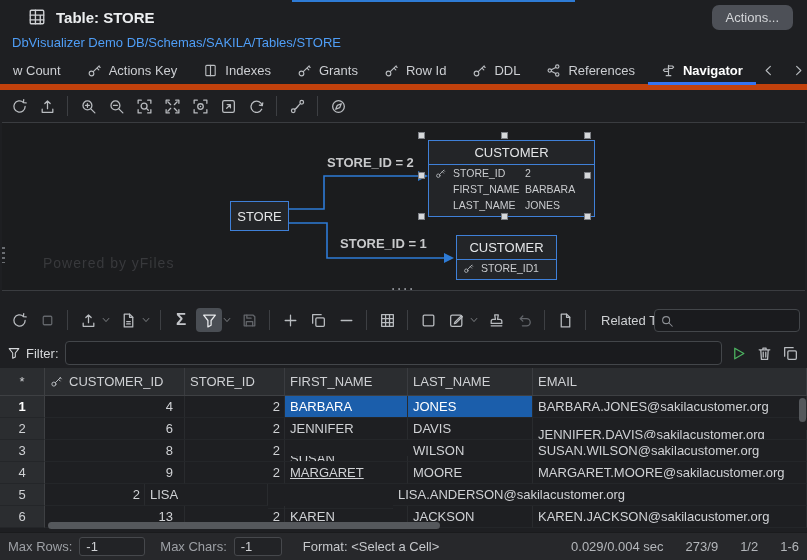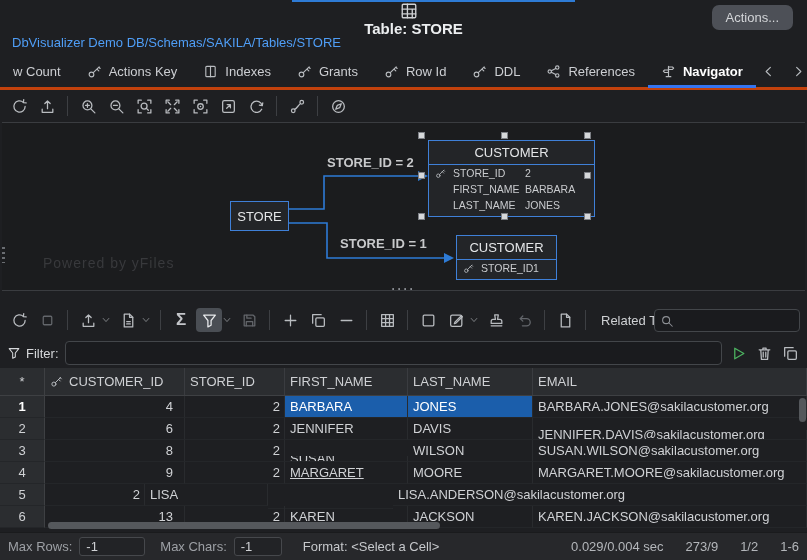--- a/index.html
+++ b/index.html
@@ -10,28 +10,28 @@
     position:relative; overflow:hidden;
   }
   .icn { width:17px; height:17px; stroke:currentColor; fill:none; stroke-width:1.2; stroke-linecap:round; stroke-linejoin:round; display:block; }
   .icn-sm { width:14px; height:14px; }
 
   
   #topstrip { position:absolute; top:0; left:292px; width:283px; height:2px; background:#2e7bd6; }
 
   
   #header { position:absolute; top:2px; left:0; width:807px; height:54px; }
-  #title-row { display:flex; align-items:center; height:30px; padding-left:20px;flex-direction:column; }
+  #title-row { display:flex; align-items:center; height:30px; padding-left:28px; }
   #title-row .ticon { color:#cfd1d4; margin-right:10px; }
   #page-title { font-size:15px; font-weight:bold; color:#eceef0; }
   #actions-btn { position:absolute; top:3px; right:14px; height:25px; padding:0 14px; background:#4d5057; border:none; border-radius:7px; color:#d3d5d8; font-size:13px; font-family:inherit; }
   #breadcrumb { padding-left:12px; margin-top:3px; color:#4f9ef7; font-size:13px; }
 
   
-  #tabbar { position:absolute; top:56px; left:0; width:807px; height:34px; display:flex; align-items:stretch; border-bottom:3px solid #c2410c; }
+  #tabbar { position:absolute; top:56px; left:0; width:807px; height:34px; display:flex; align-items:stretch; border-bottom:6px solid #c2410c; }
   .tab { display:flex; align-items:center; gap:7px; padding:0 13px; color:#ccced2; position:relative; cursor:default; white-space:nowrap; }
   .tab .icn { width:15px; height:15px; color:#b9bcc0; }
   .tab.sel { color:#ffffff; font-weight:bold; }
   .tab.sel::after { content:""; position:absolute; left:0; right:0; bottom:-1px; height:3px; background:#3574f0; }
   #tab-nav-btns { margin-left:auto; display:flex; align-items:center; gap:4px; padding-right:8px; color:#b9bcc0; }
   #tab-nav-btns .icn { width:15px; height:15px; }
 
   
   .toolbar { display:flex; align-items:center; gap:2px; padding:0 6px; }
   #dtoolbar { position:absolute; top:90px; left:0; width:807px; height:32px; }

